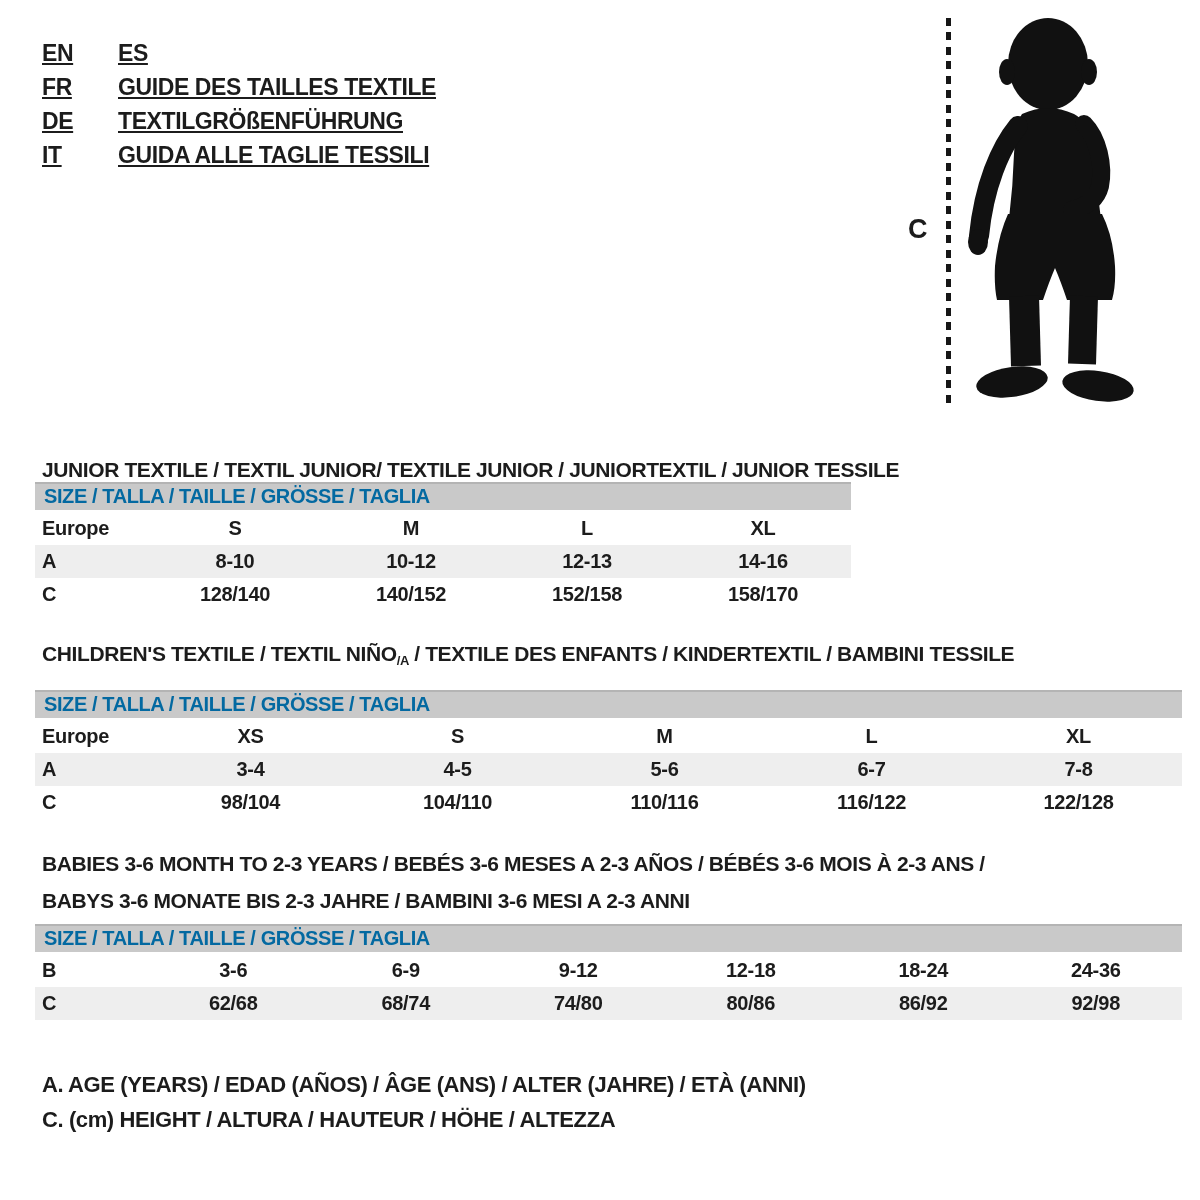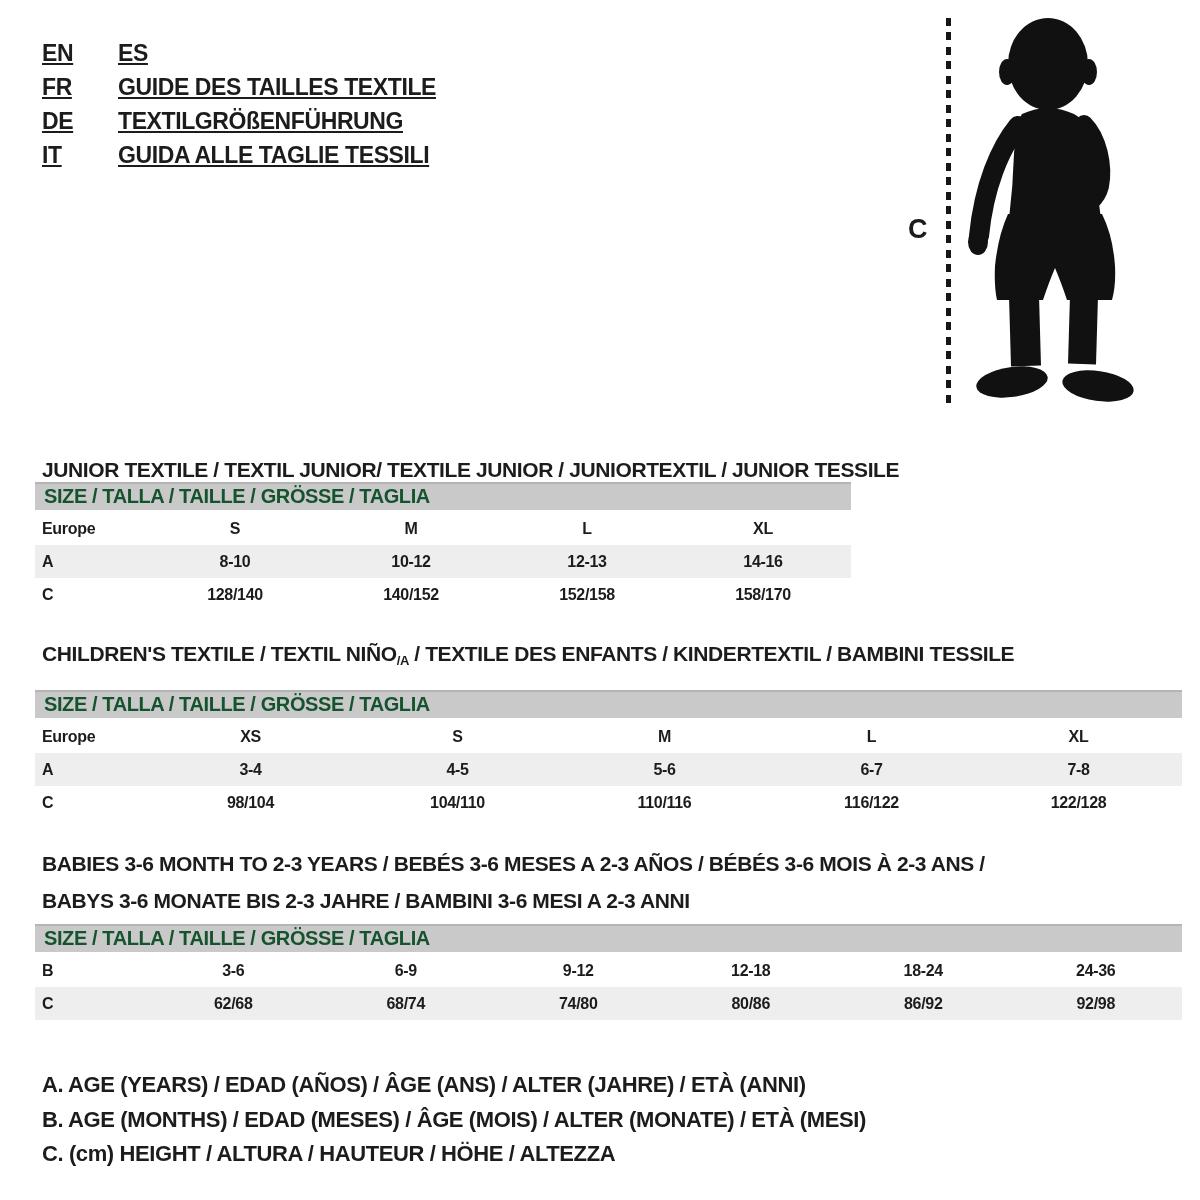--- a/index.html
+++ b/index.html
@@ -45,23 +45,23 @@
   .size-table { position:absolute; left:35px; }
   #junior-table   { top:482px; width:816px; }
   #children-table { top:690px; width:1147px; }
   #babies-table   { top:924px; width:1147px; }
 
   .size-bar {
     height:28px; background:#c9c9c9;
     box-shadow:inset 0 2px 0 rgba(0,0,0,0.10);
     display:flex; align-items:center;
     padding-left:9px; margin-bottom:2px;
-    font-size:20px; color:#14532d; letter-spacing:-0.4px;
-  }
-  .trow { display:flex; height:33px; align-items:center; font-size:16px; letter-spacing:-0.3px; }
+    font-size:20px; color:#0369a1; letter-spacing:-0.4px;
+  }
+  .trow { display:flex; height:33px; align-items:center; font-size:20px; letter-spacing:-0.3px; }
   .trow.shaded { background:#eeeeee; }
   .tcell { flex:1; text-align:center; }
   .tcell.label { flex:0 0 112px; text-align:left; padding-left:7px; }
 
   
   .legend {
     position:absolute; left:42px; top:1068px;
     font-size:22px; line-height:34.5px; letter-spacing:-0.4px;
   }
 </style>
@@ -188,15 +188,14 @@
         <div class="tcell">74/80</div>
         <div class="tcell">80/86</div>
         <div class="tcell">86/92</div>
         <div class="tcell">92/98</div>
       </div>
     </div>
 </div>
 
 <div class="legend">
   <div>A. AGE (YEARS) / EDAD (AÑOS) / ÂGE (ANS) / ALTER (JAHRE) / ETÀ (ANNI)</div>
-  <div>B. AGE (MONTHS) / EDAD (MESES) / ÂGE (MOIS) / ALTER (MONATE) / ETÀ (MESI)</div>
   <div>C. (cm) HEIGHT / ALTURA / HAUTEUR / HÖHE / ALTEZZA</div>
 </div>
 
 </body></html>

